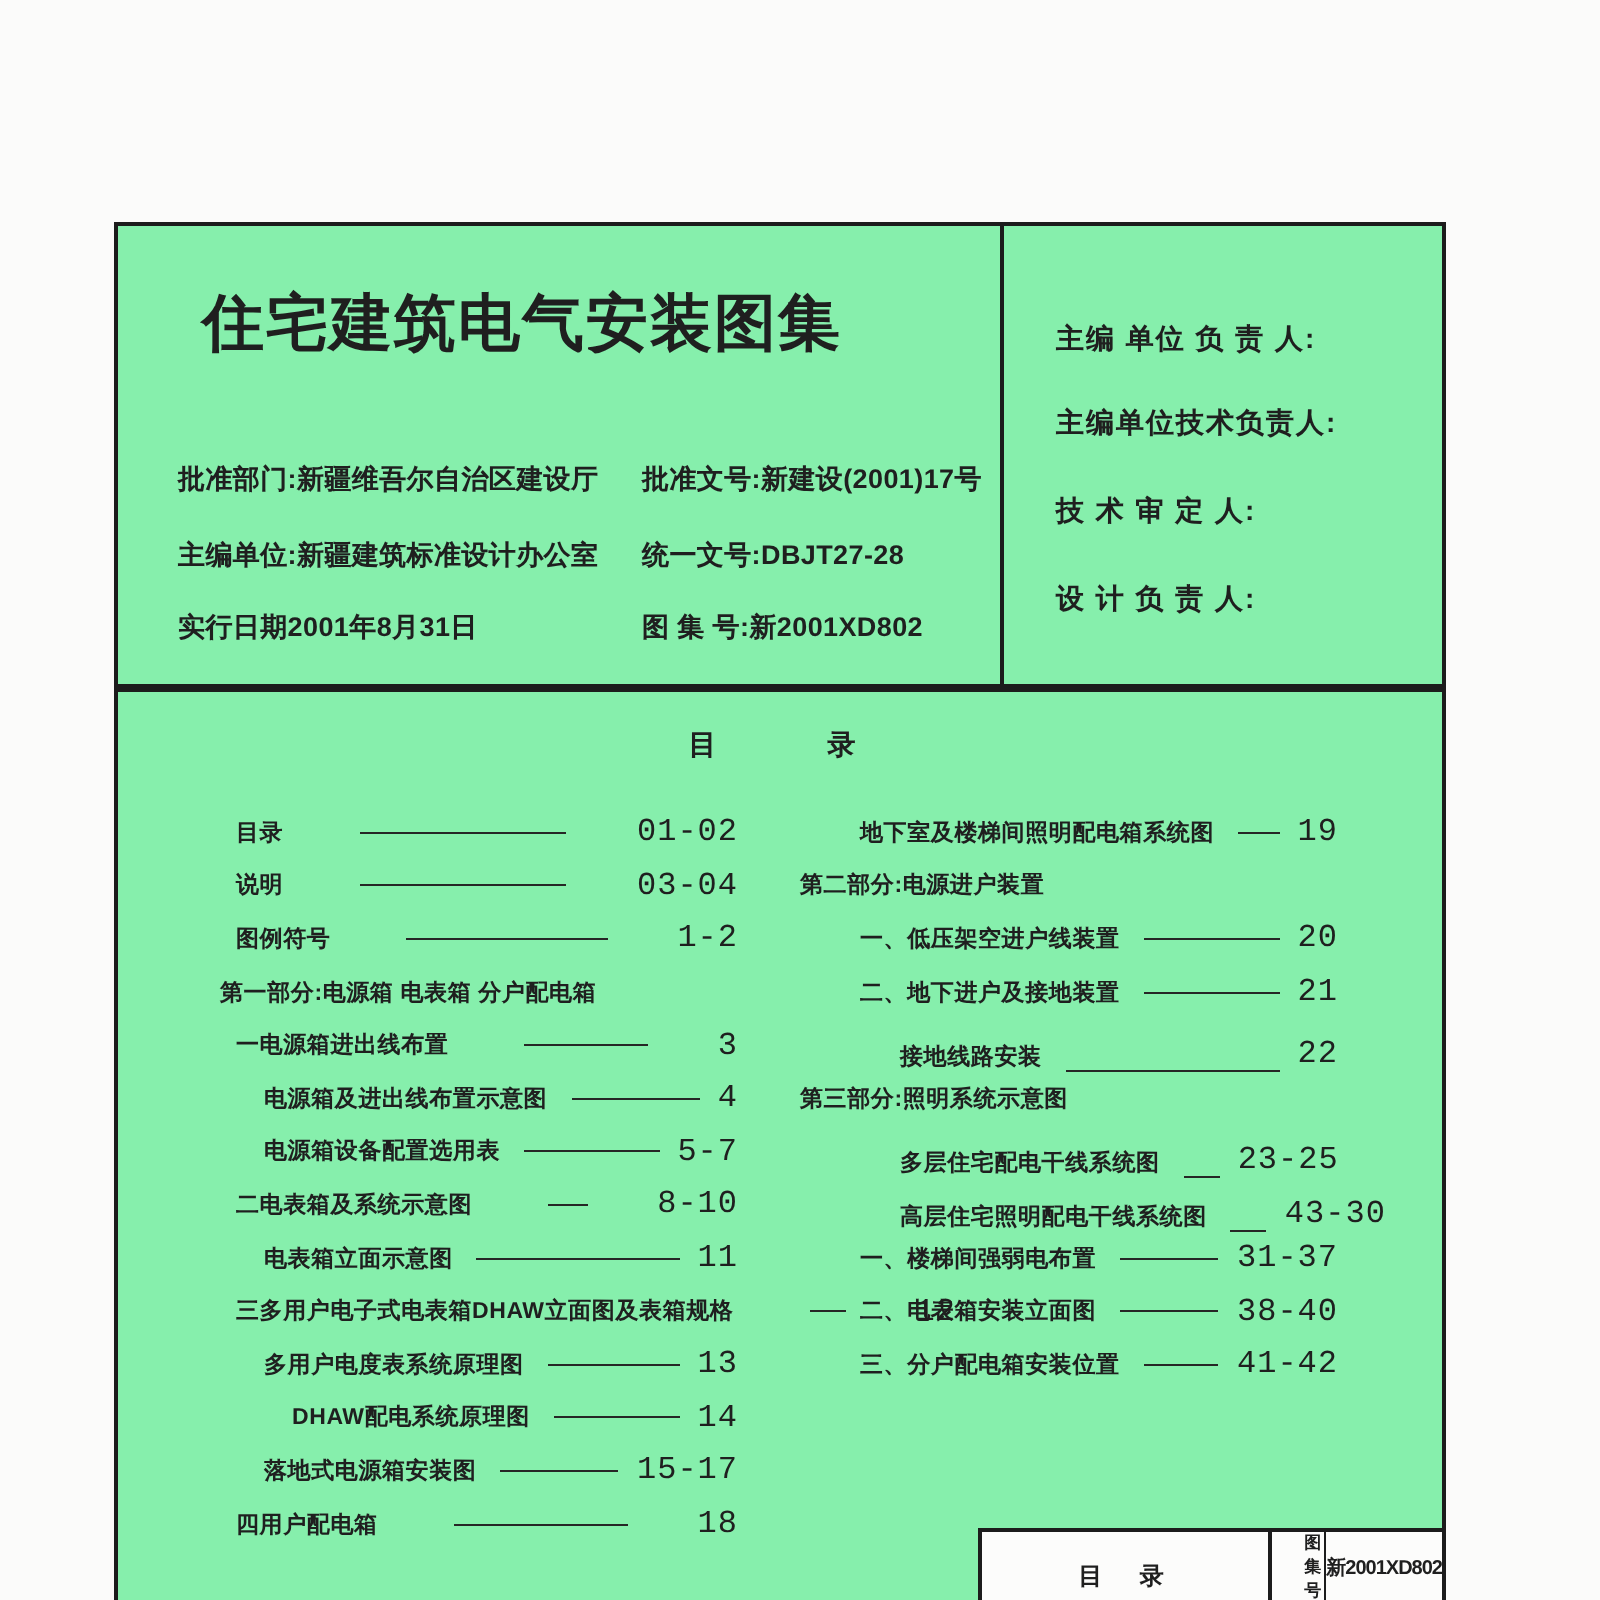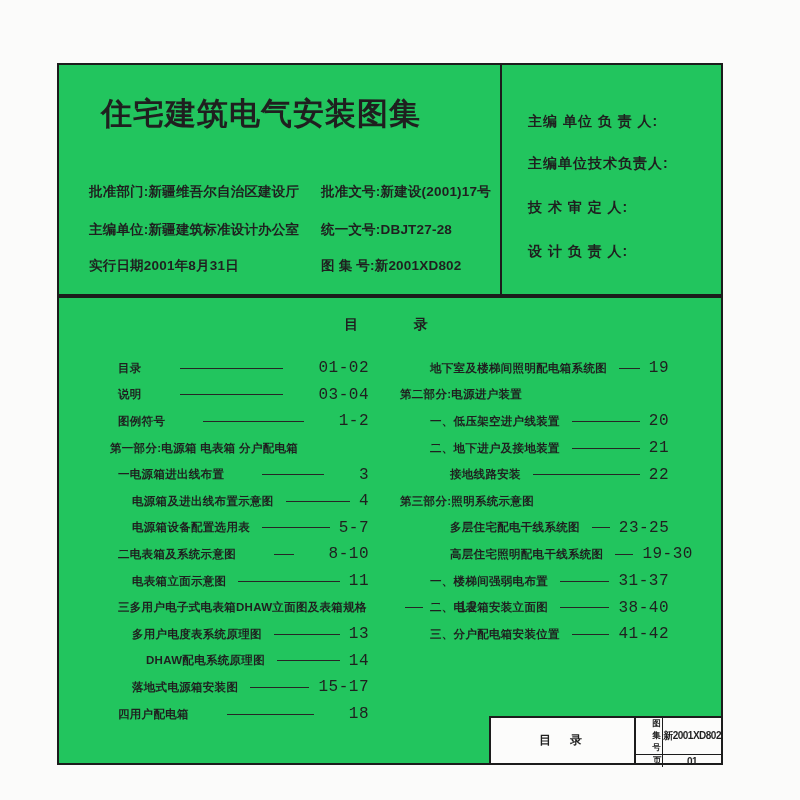--- a/index.html
+++ b/index.html
@@ -7,21 +7,22 @@
     width: 800px; height: 800px;
     background: #fbfbfa;
     font-family: "Liberation Sans", "DejaVu Sans", sans-serif;
     color: #1f1f1f;
     position: relative;
     overflow: hidden;
   }
   .box {
     position: absolute;
     border: 2px solid #1c1c1c;
-    background: #22c55e;
+    background: #86efac;
+    margin-top: 48px;
   }
   
   #header-box { left: 57px; top: 63px; width: 666px; height: 233px; display: flex; }
   #title-area { width: 443px; border-right: 2px solid #1c1c1c; position: relative; }
   #main-title {
     position: absolute; left: 42px; top: 28px;
     font-size: 31px; font-weight: bold; letter-spacing: 1px; white-space: nowrap;
   }
   .info-line {
     position: absolute; font-size: 13.5px; font-weight: bold;
@@ -61,21 +62,21 @@
     border-top: 1.5px solid #262626;
     margin-left: 12px; margin-right: 9px;
   }
   .pages { font-size: 16px; font-weight: normal; letter-spacing: 0.5px; font-family: Liberation Mono, monospace; }
   #toc-col-left  .lv0 { padding-left: 20px; }
   #toc-col-left  .lv1 { padding-left: 28px; gap: 26px; }
   #toc-col-left  .lv2 { padding-left: 42px; }
   #toc-col-left  .lv3 { padding-left: 56px; }
   #toc-col-right .lv0 { padding-left: 2px;  }
   #toc-col-right .lv1 { padding-left: 32px; }
-  #toc-col-right .lv2 { padding-left: 52px; }
+  #toc-col-right .lv2 { padding-left: 52px; align-items: flex-end; }
   
   #title-block {
     position: absolute; right: 0; bottom: 0;
     width: 232px; height: 47px;
     border-top: 2px solid #1c1c1c; border-left: 2px solid #1c1c1c;
     display: flex; background: #fcfcfb;
   }
   #tb-doc-title {
     width: 158px; border-right: 2px solid #1c1c1c;
     display: flex; align-items: center; justify-content: center;
@@ -212,21 +213,21 @@
         <span class="toc-label">第三部分:照明系统示意图</span>
       </div>
       <div class="toc-row lv2">
         <span class="toc-label">多层住宅配电干线系统图</span>
         <span class="leader"></span>
         <span class="pages">23-25</span>
       </div>
       <div class="toc-row lv2">
         <span class="toc-label">高层住宅照明配电干线系统图</span>
         <span class="leader"></span>
-        <span class="pages">19-30</span>
+        <span class="pages">43-30</span>
       </div>
       <div class="toc-row lv1">
         <span class="toc-label">一、楼梯间强弱电布置</span>
         <span class="leader"></span>
         <span class="pages">31-37</span>
       </div>
       <div class="toc-row lv1">
         <span class="toc-label">二、电表箱安装立面图</span>
         <span class="leader"></span>
         <span class="pages">38-40</span>

